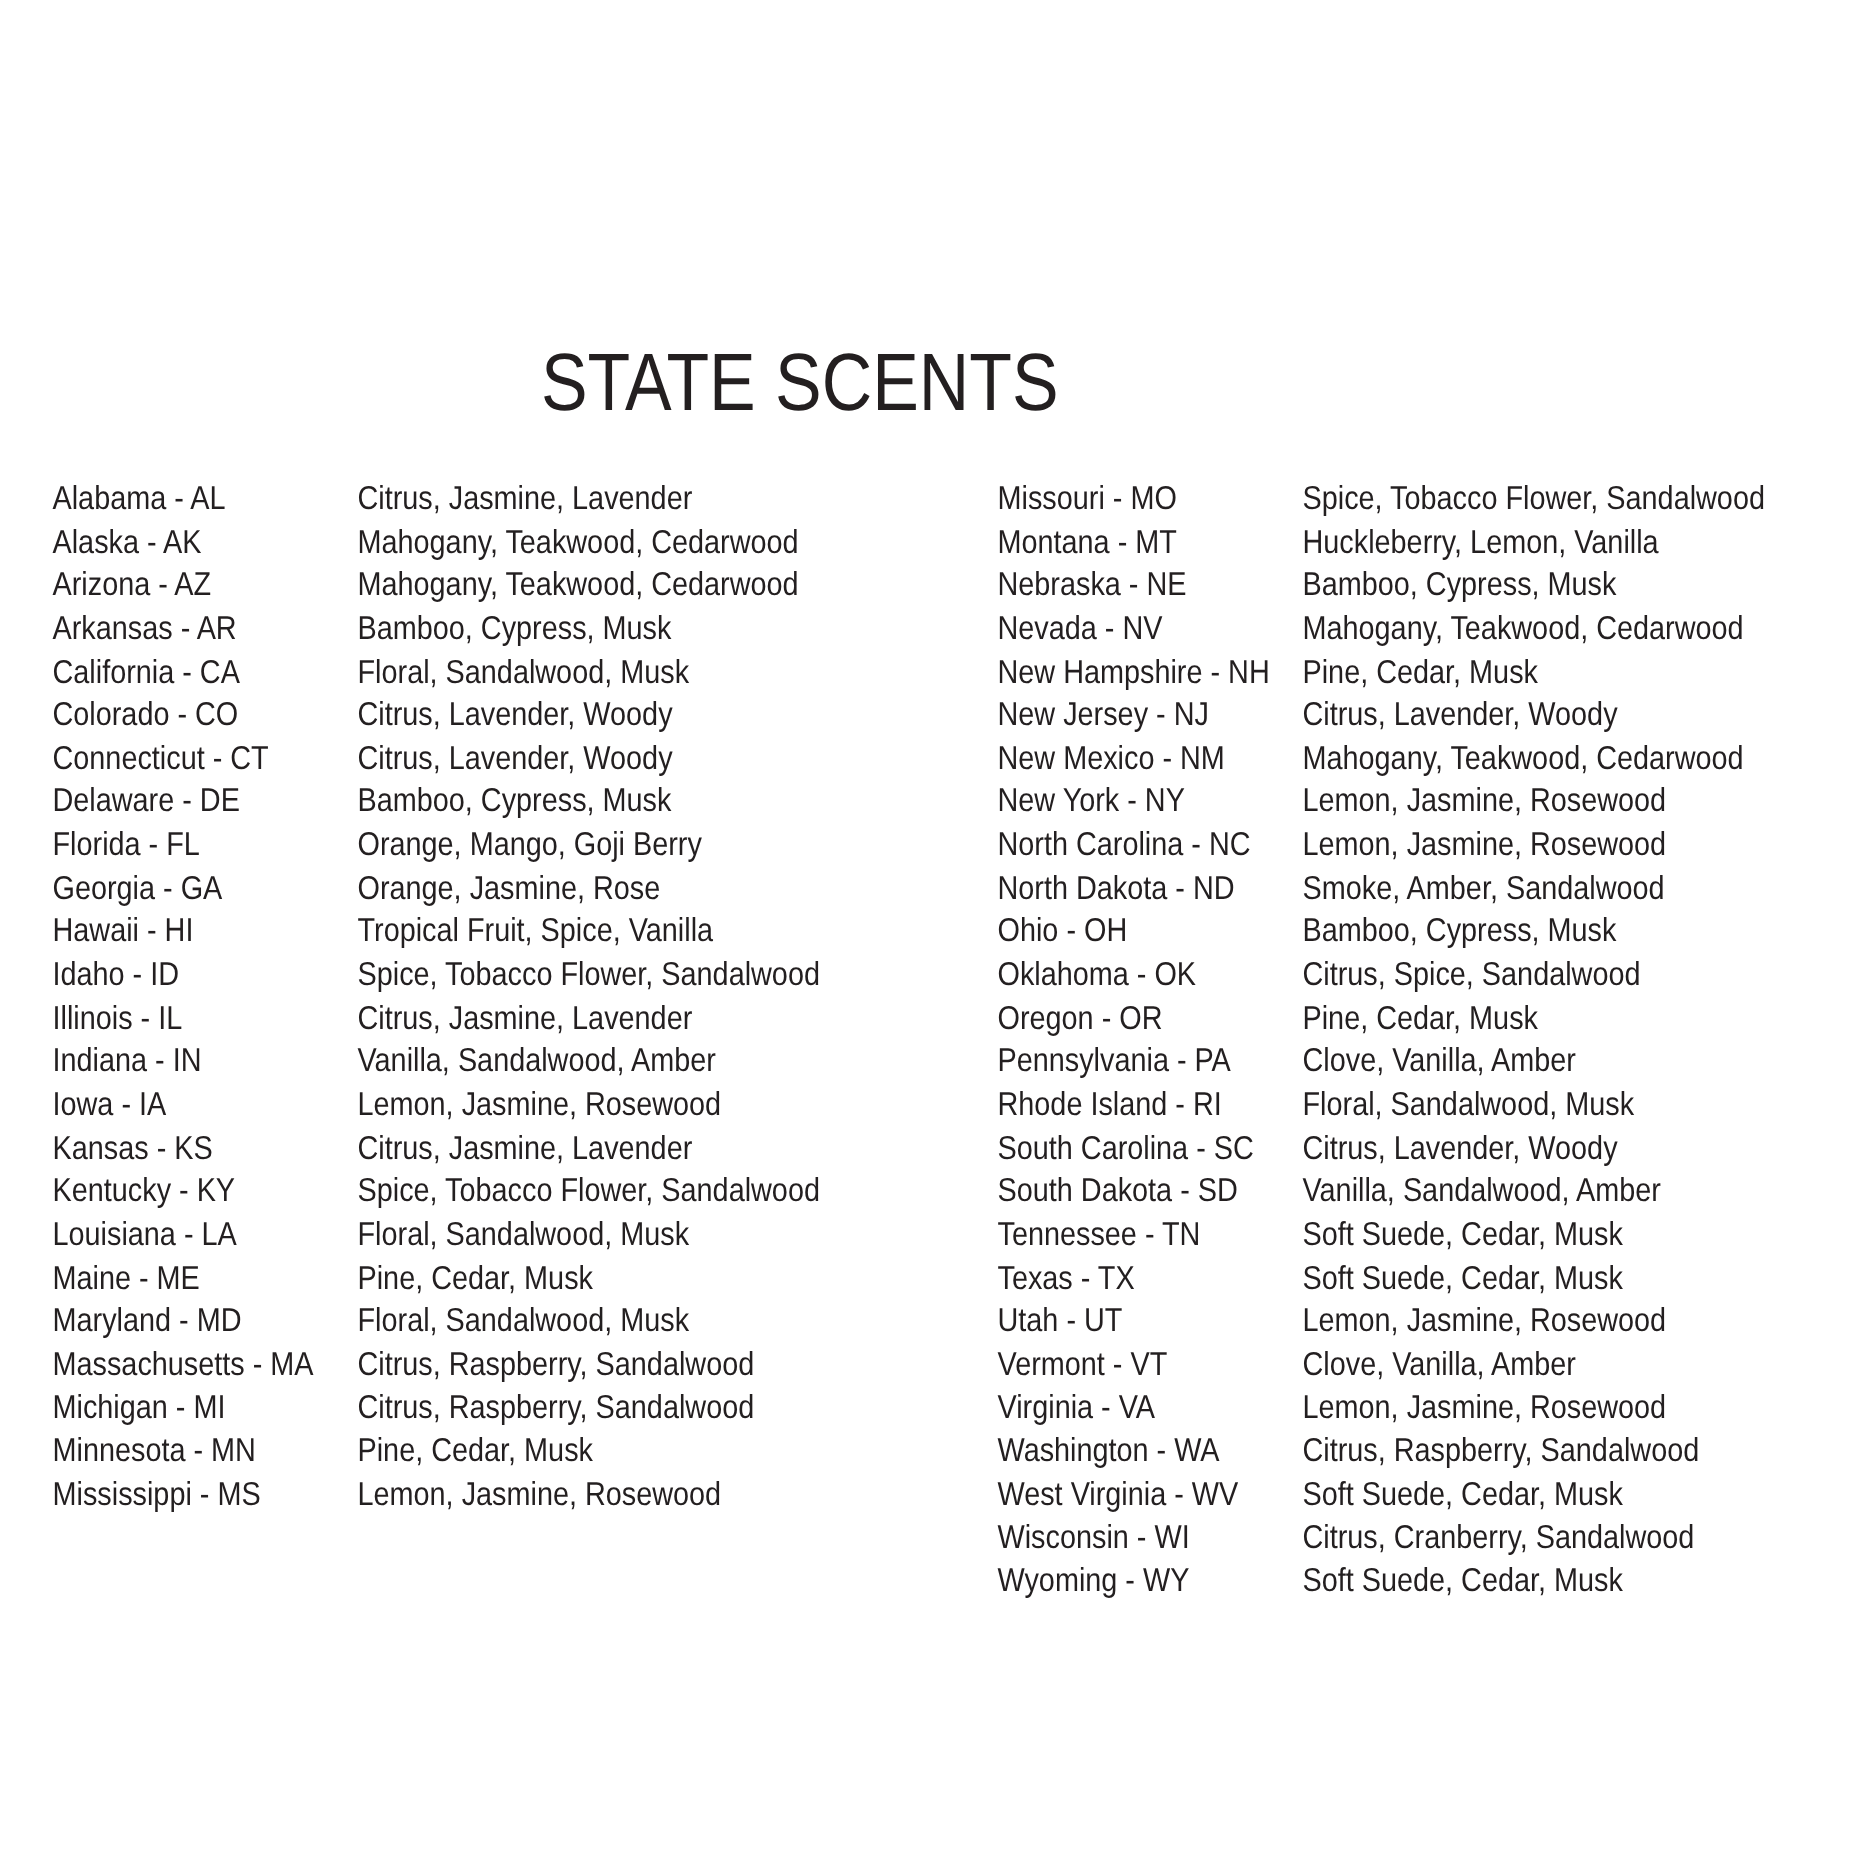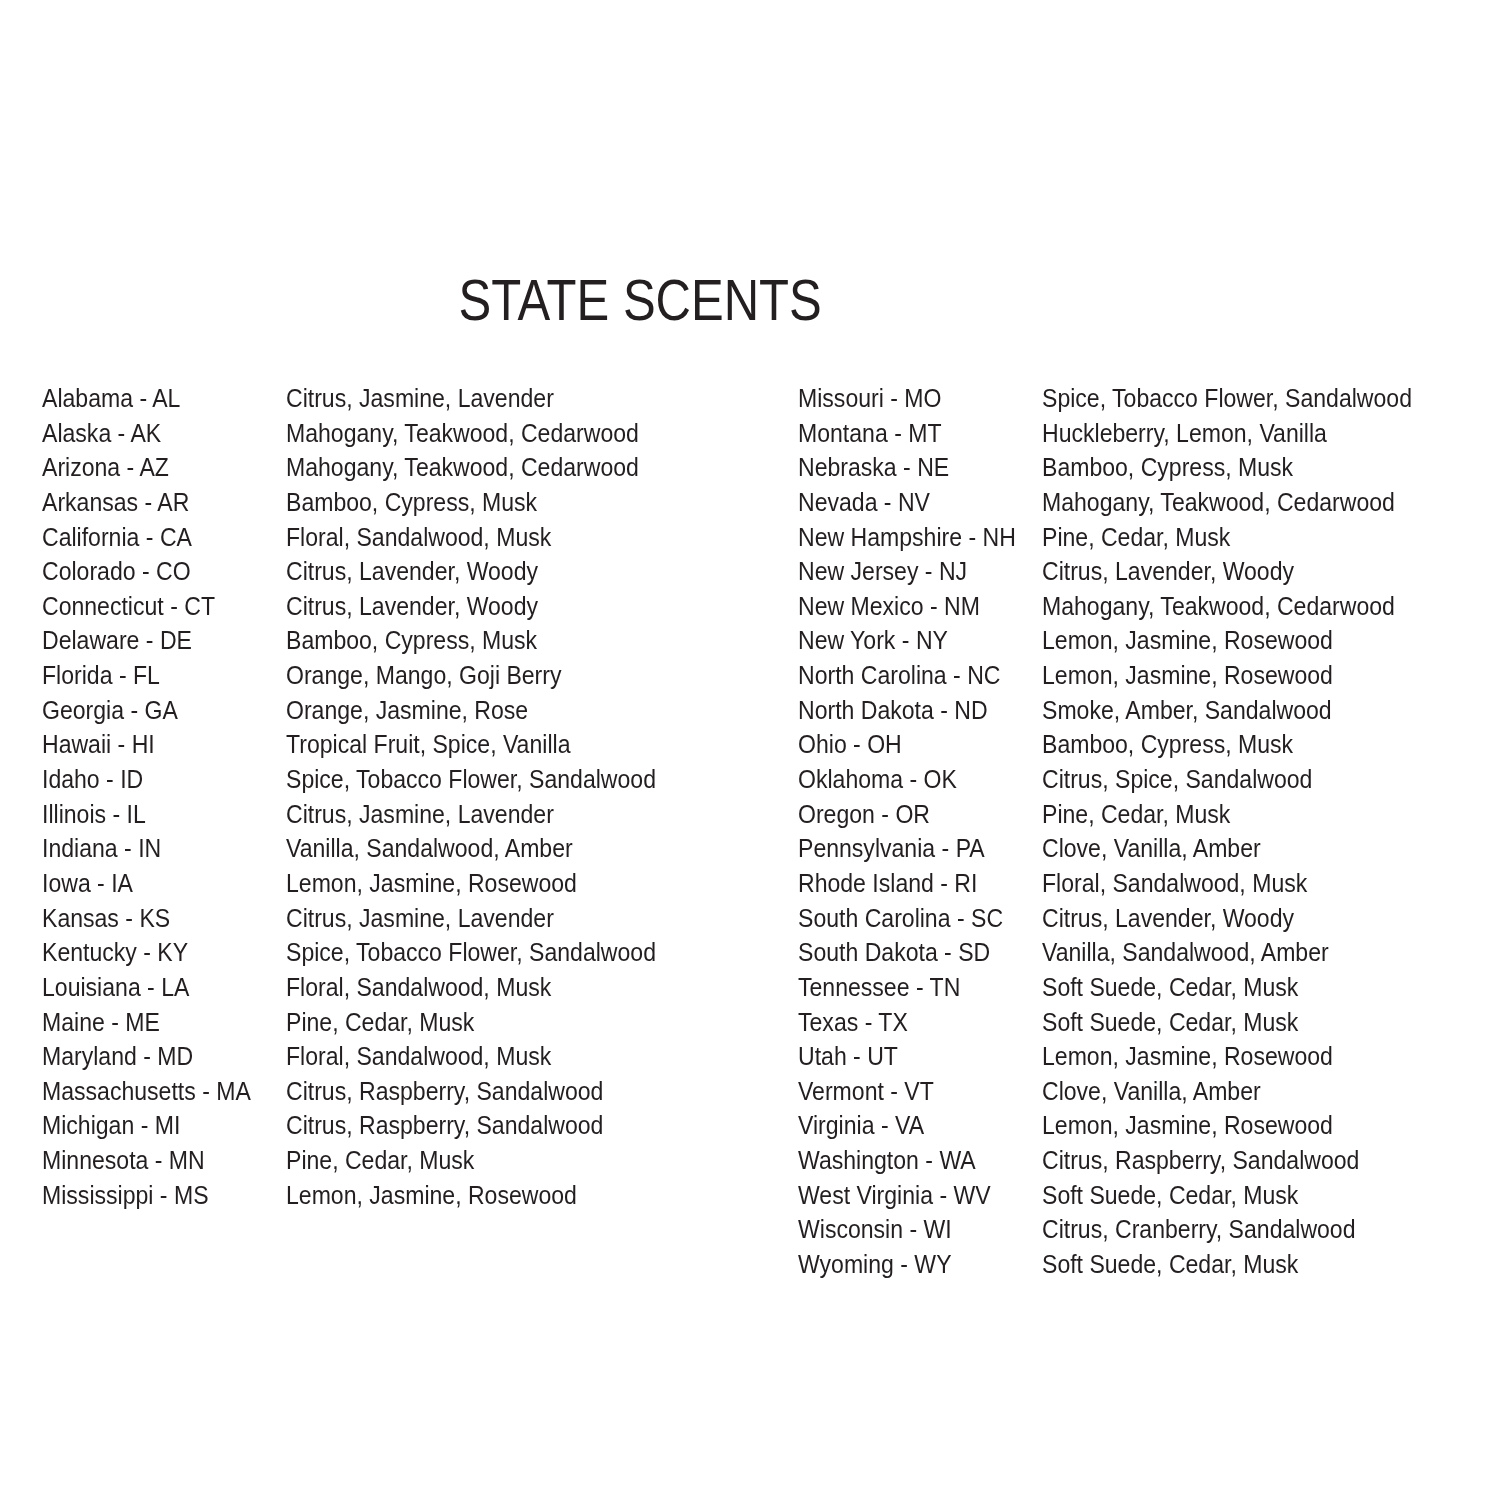--- a/index.html
+++ b/index.html
@@ -14,21 +14,21 @@
       overflow: hidden;
       color: #231f20;
       font-family: "Liberation Sans", "DejaVu Sans", sans-serif;
     }
     .title {
       position: absolute;
       left: 0;
       width: 1280px;
       top: 232px;
       text-align: center;
-      font-size: 57px;
+      font-size: 65px;
       line-height: 60px;
       font-weight: normal;
       letter-spacing: 0px;
     }
     .title span {
       display: inline-block;
       transform: scaleX(0.86);
       transform-origin: center;
     }
     .column {

